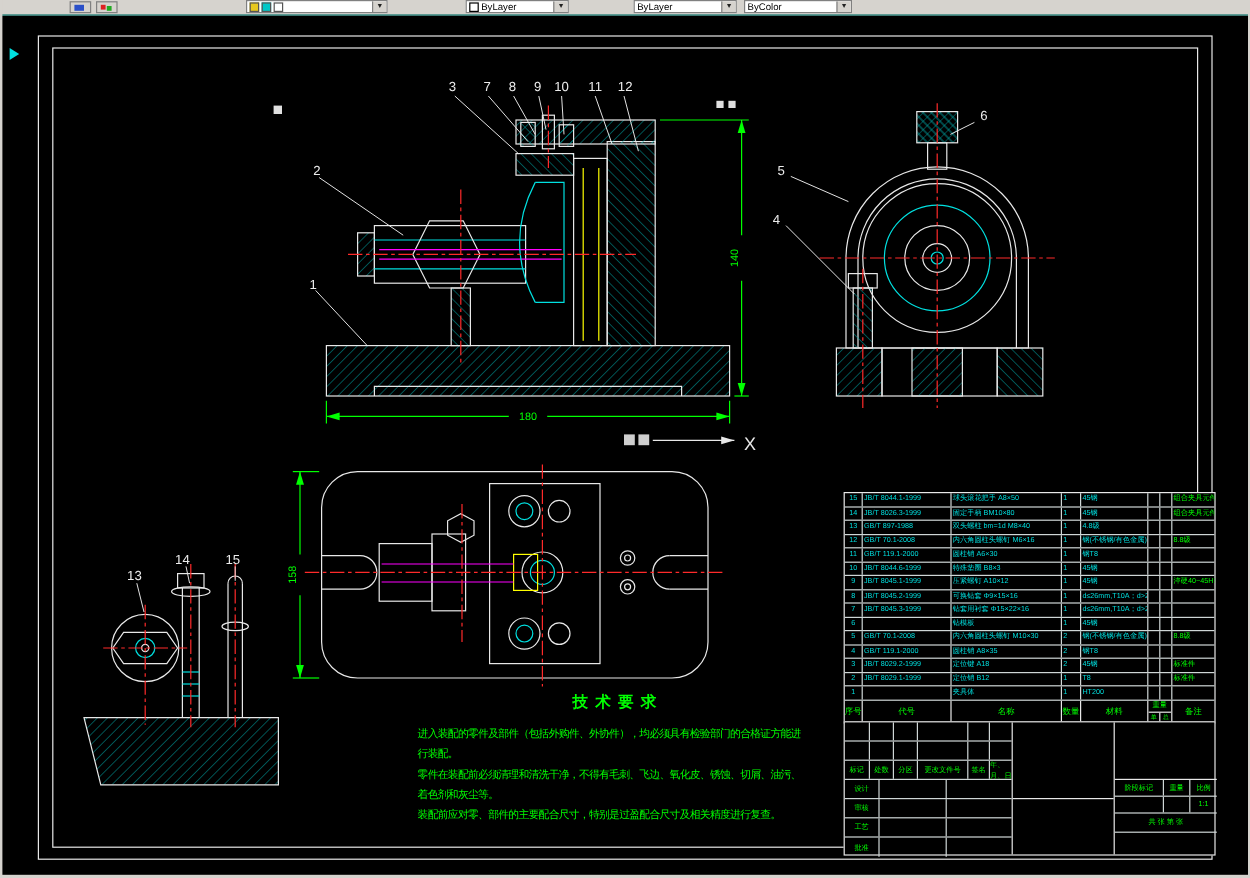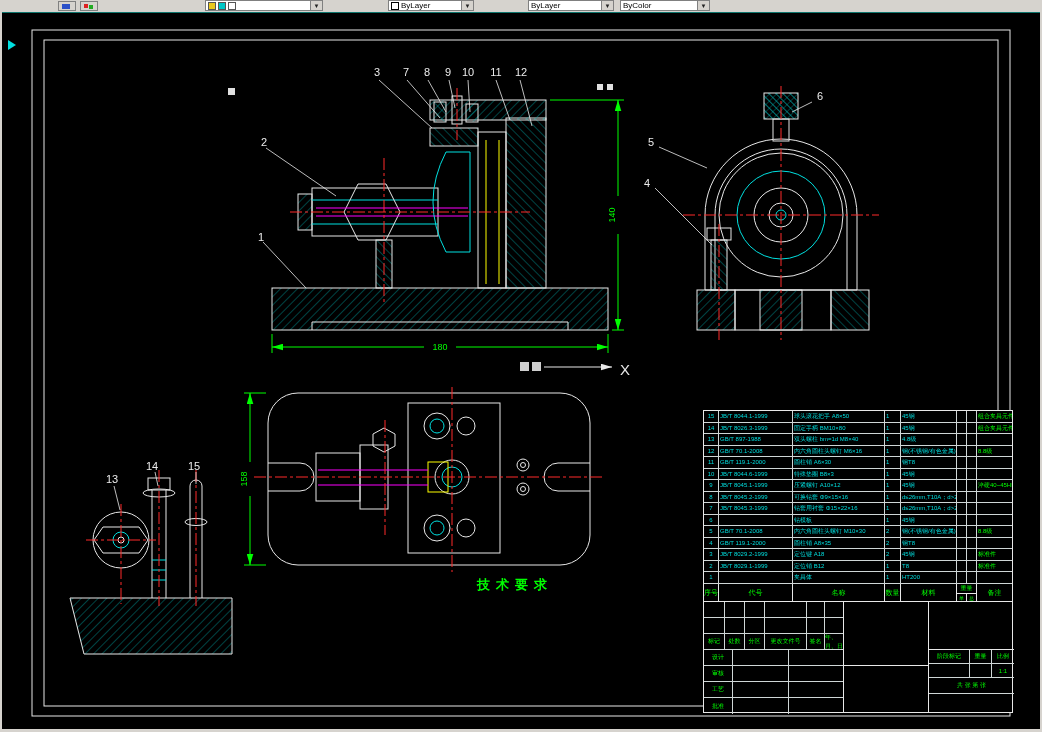--- a/index.html
+++ b/index.html
@@ -258,20 +258,27 @@
     <rect x="520" y="362" width="9" height="9" fill="#cfcfcf"></rect>
     <rect x="532" y="362" width="9" height="9" fill="#cfcfcf"></rect>
     <line x1="544" y1="367" x2="612" y2="367" stroke="#e8e8e8" marker-end="url(#arW)"></line>
     <text x="620" y="375" fill="#e8e8e8" font-size="15">X</text>
   </g>
 </svg>
 </div>
 
 <div class="tech">
   <div class="tech-title">技术要求</div>
+  <div>
+      <div class="tech-line">进入装配的零件及部件（包括外购件、外协件），均必须具有检验部门的合格证方能进</div>
+      <div class="tech-line">行装配。</div>
+      <div class="tech-line">零件在装配前必须清理和清洗干净，不得有毛刺、飞边、氧化皮、锈蚀、切屑、油污、</div>
+      <div class="tech-line">着色剂和灰尘等。</div>
+      <div class="tech-line">装配前应对零、部件的主要配合尺寸，特别是过盈配合尺寸及相关精度进行复查。</div>
+    </div>
 </div>
 
 <div class="bom">
   <div>
       <div class="bom-row">
         <div class="bom-cell">15</div>
         <div class="bom-cell">JB/T 8044.1-1999</div>
         <div class="bom-cell">球头滚花把手 A8×50</div>
         <div class="bom-cell">1</div>
         <div class="bom-cell">45钢</div>

